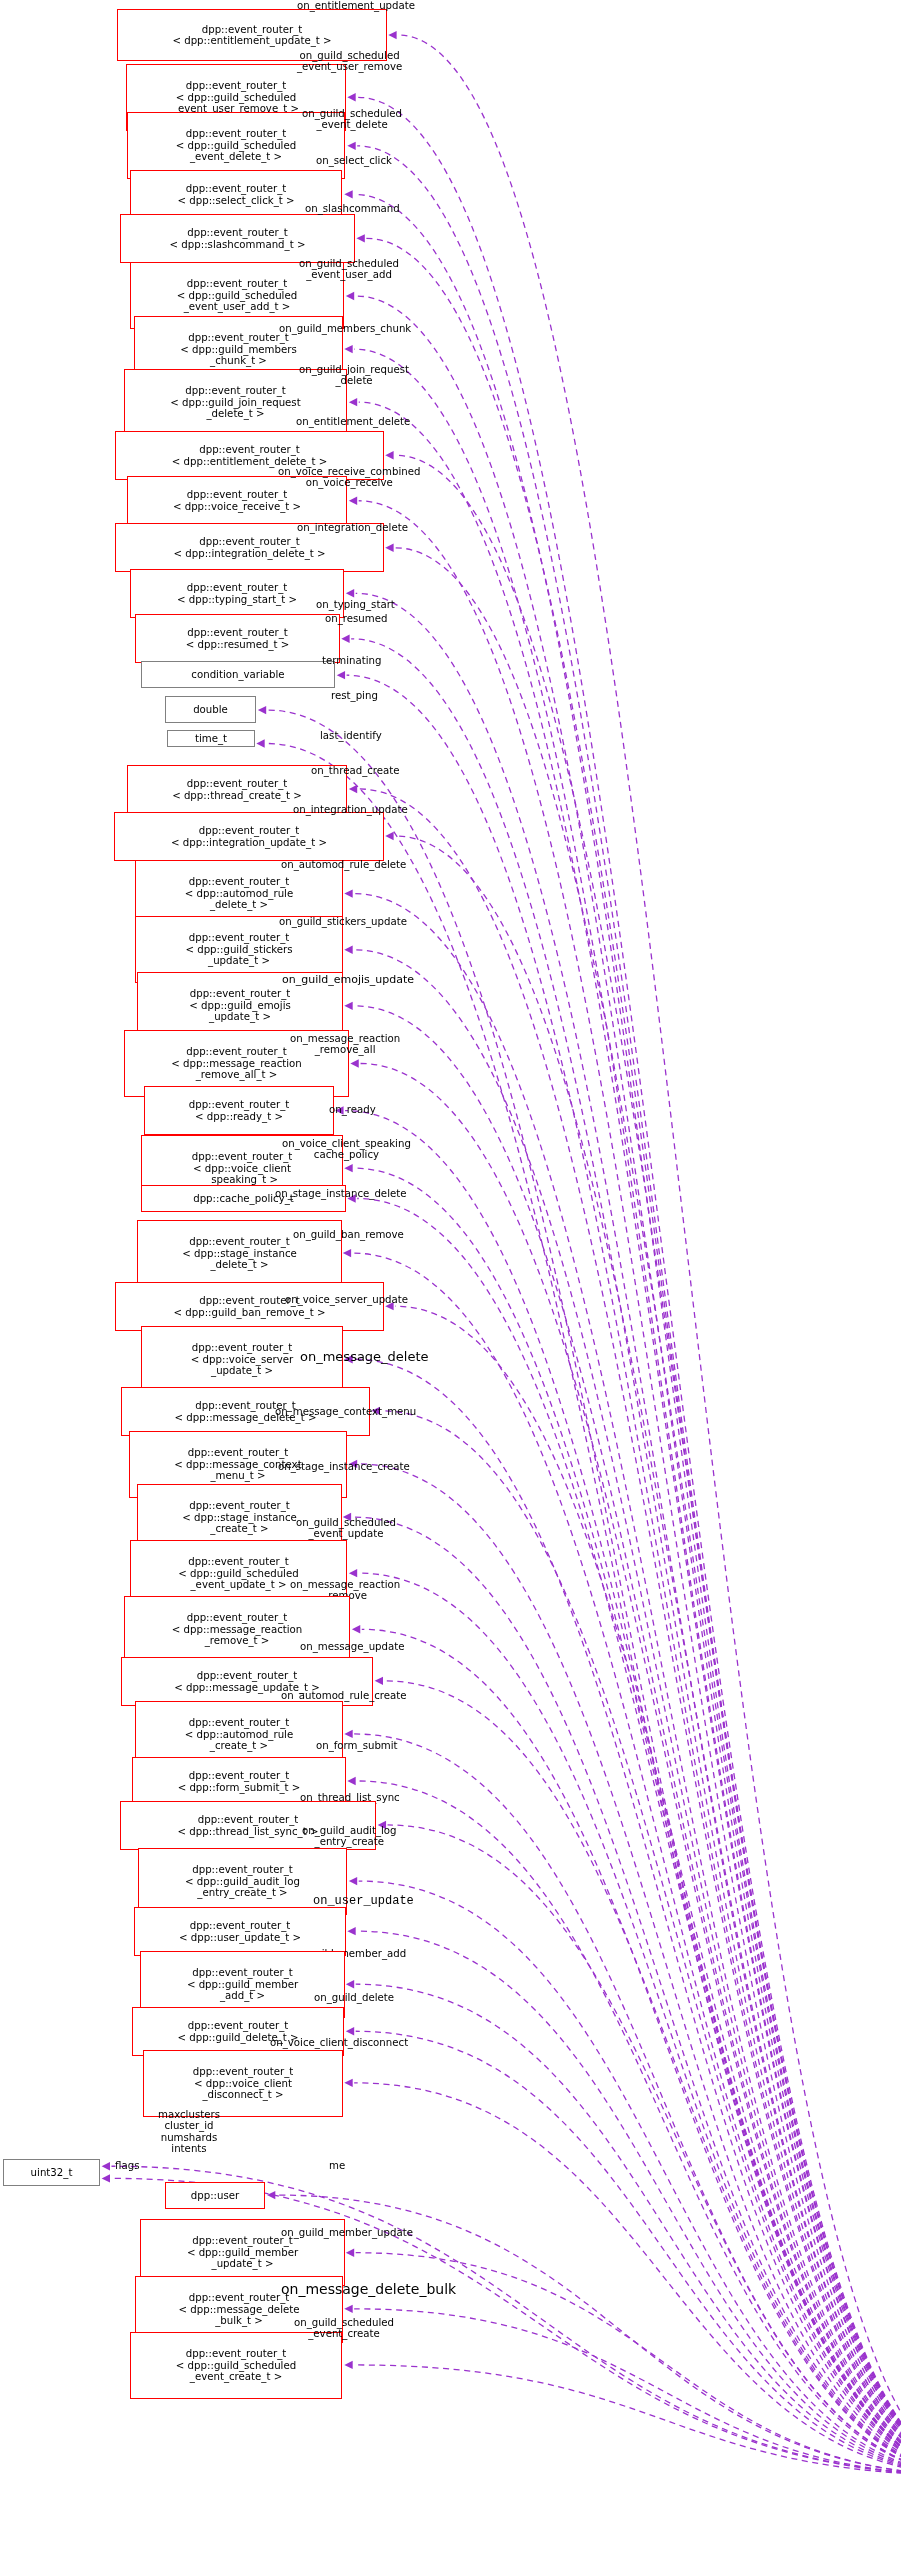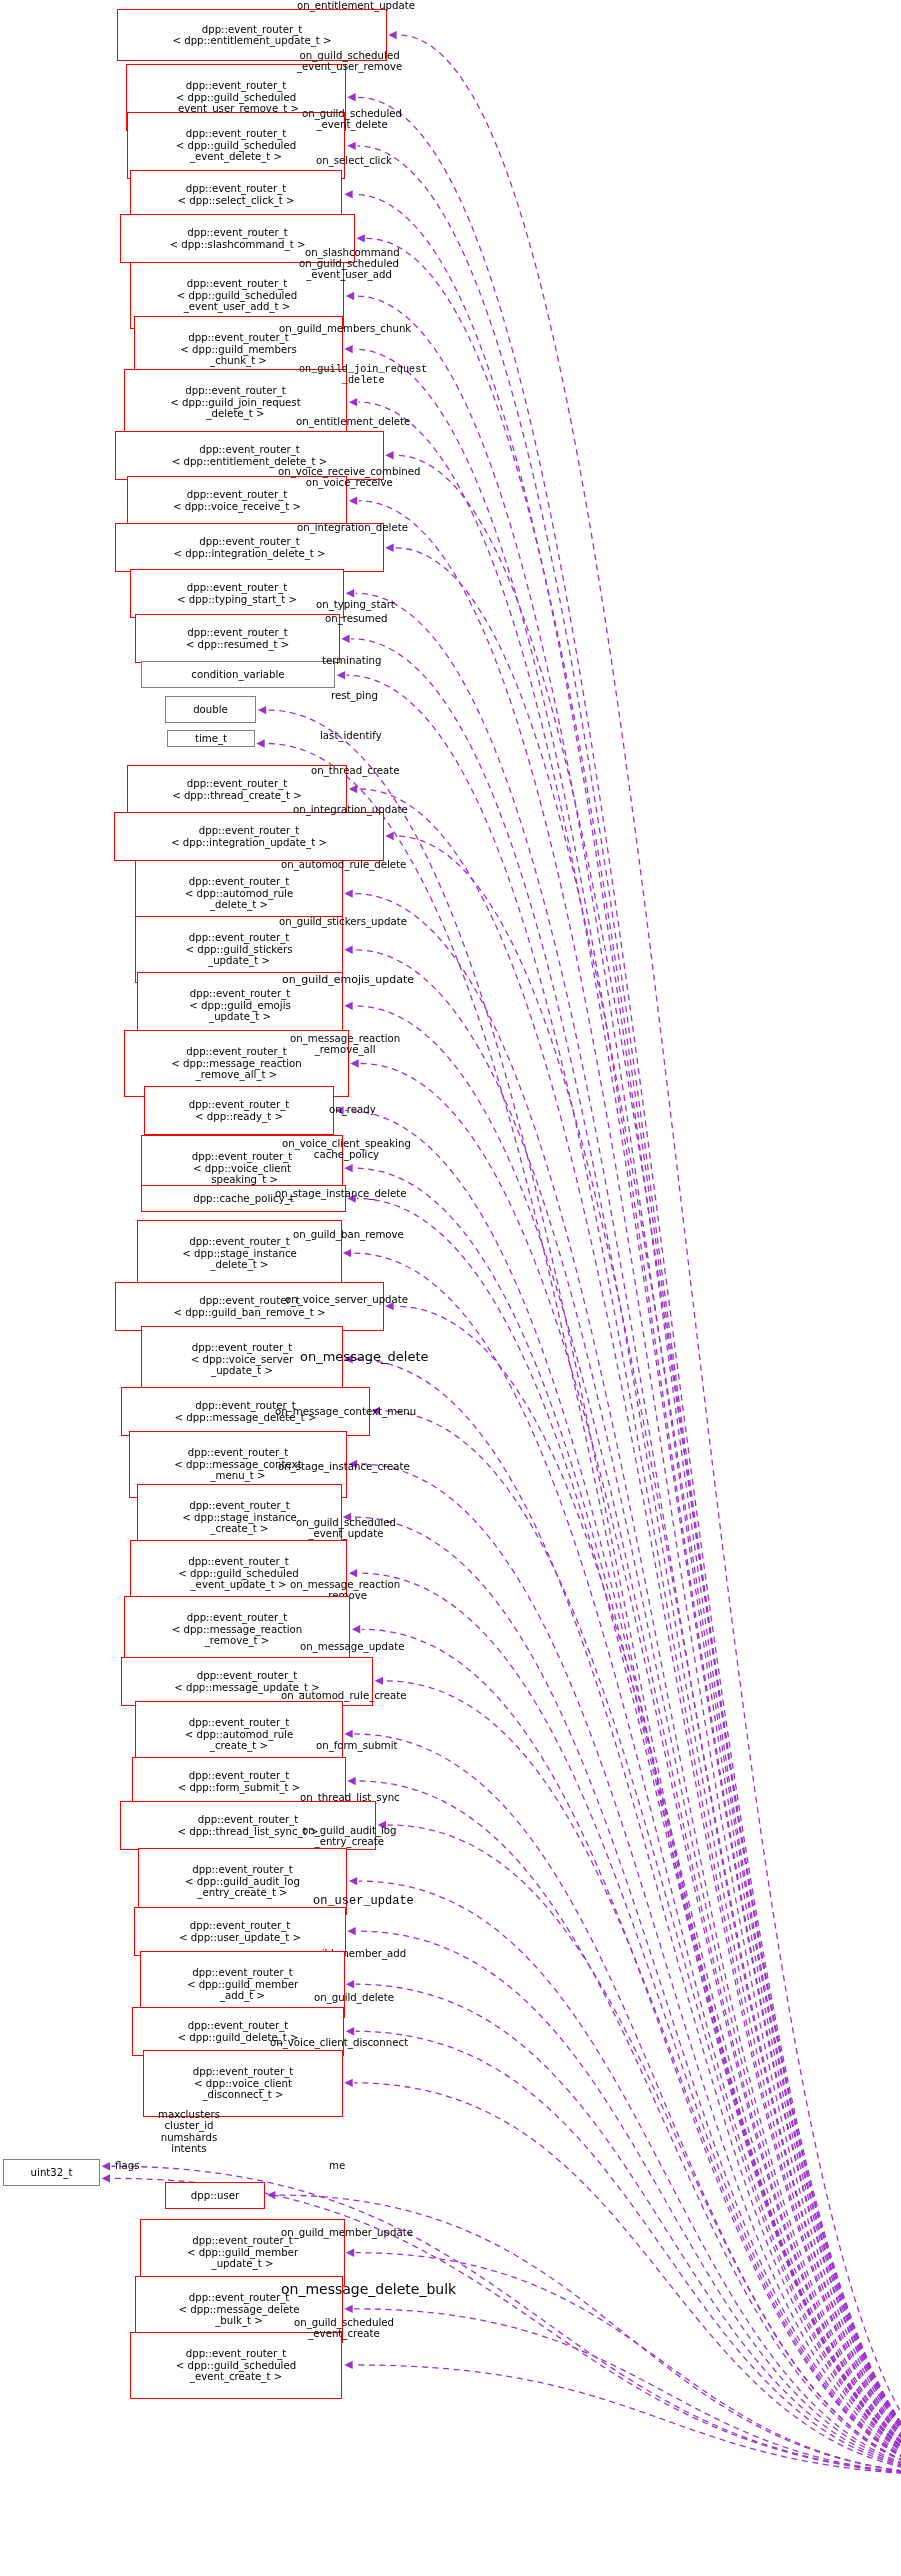--- a/index.html
+++ b/index.html
@@ -130,34 +130,34 @@
     <div class="node red" style="left: 127px; top: 112px; width: 218px; height: 67px; font-size: 10.2px;"><span>dpp::event_router_t
 &lt; dpp::guild_scheduled
 _event_delete_t &gt;</span></div>
     <div class="elabel" style="left: 302px; top: 108px; font-size: 10.2px;">on_guild_scheduled
 _event_delete</div>
     <div class="node red" style="left: 130px; top: 170px; width: 212px; height: 49px; font-size: 10.2px;"><span>dpp::event_router_t
 &lt; dpp::select_click_t &gt;</span></div>
     <div class="elabel" style="left: 316px; top: 155px; font-size: 10.2px;">on_select_click</div>
     <div class="node red" style="left: 120px; top: 214px; width: 235px; height: 49px; font-size: 10.2px;"><span>dpp::event_router_t
 &lt; dpp::slashcommand_t &gt;</span></div>
-    <div class="elabel" style="left: 305px; top: 203px; font-size: 10.2px; margin-top: 44px;">on_slashcommand</div>
+    <div class="elabel" style="left: 305px; top: 203px; font-size: 10.2px;">on_slashcommand</div>
     <div class="node red" style="left: 130px; top: 262px; width: 214px; height: 67px; font-size: 10.2px;"><span>dpp::event_router_t
 &lt; dpp::guild_scheduled
 _event_user_add_t &gt;</span></div>
     <div class="elabel" style="left: 299px; top: 258px; font-size: 10.2px;">on_guild_scheduled
 _event_user_add</div>
     <div class="node red" style="left: 134px; top: 316px; width: 209px; height: 67px; font-size: 10.2px;"><span>dpp::event_router_t
 &lt; dpp::guild_members
 _chunk_t &gt;</span></div>
     <div class="elabel" style="left: 279px; top: 323px; font-size: 10.2px;">on_guild_members_chunk</div>
     <div class="node red" style="left: 124px; top: 369px; width: 223px; height: 67px; font-size: 10.2px;"><span>dpp::event_router_t
 &lt; dpp::guild_join_request
 _delete_t &gt;</span></div>
-    <div class="elabel" style="left: 299px; top: 364px; font-size: 10.2px; font-family: Liberation Mono, monospace;">on_guild_join_request
+    <div class="elabel" style="left: 299px; top: 364px; font-size: 10.2px;">on_guild_join_request
 _delete</div>
     <div class="node red" style="left: 115px; top: 431px; width: 269px; height: 49px; font-size: 10.2px;"><span>dpp::event_router_t
 &lt; dpp::entitlement_delete_t &gt;</span></div>
     <div class="elabel" style="left: 296px; top: 416px; font-size: 10.2px;">on_entitlement_delete</div>
     <div class="node red" style="left: 127px; top: 476px; width: 220px; height: 49px; font-size: 10.2px;"><span>dpp::event_router_t
 &lt; dpp::voice_receive_t &gt;</span></div>
     <div class="elabel" style="left: 278px; top: 466px; font-size: 10.2px;">on_voice_receive_combined
 on_voice_receive</div>
     <div class="node red" style="left: 115px; top: 523px; width: 269px; height: 49px; font-size: 10.2px;"><span>dpp::event_router_t
 &lt; dpp::integration_delete_t &gt;</span></div>

